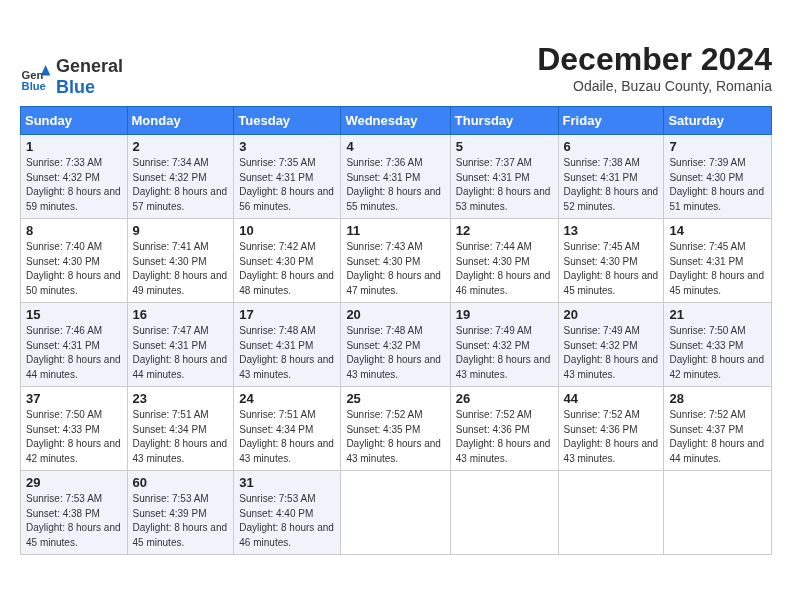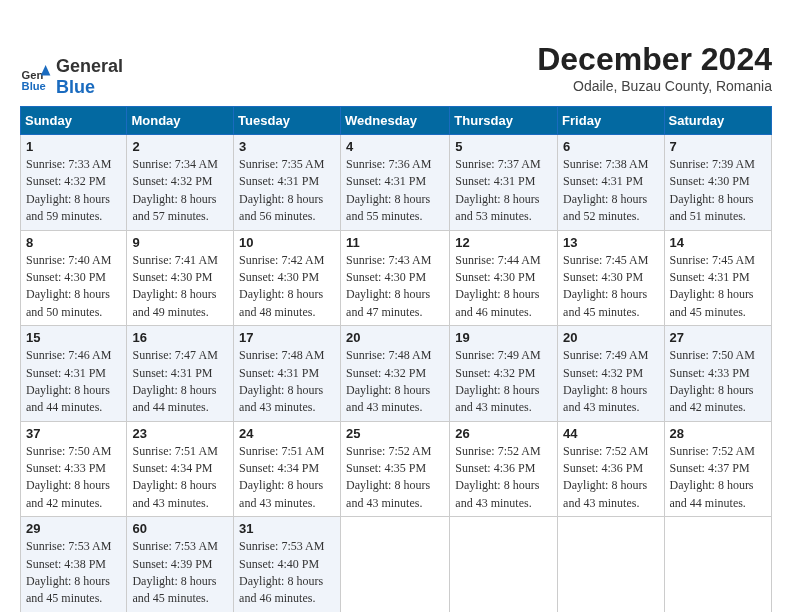--- a/index.html
+++ b/index.html
@@ -42,21 +42,21 @@
     .location-title {
       font-size: 14px;
       color: #444;
     }
     table {
       width: 100%;
       border-collapse: collapse;
       font-size: 11px;
     }
     thead tr th {
-      background: #0369a1;
+      background: #3b82f6;
       color: #fff;
       padding: 6px 4px;
       text-align: left;
       font-size: 13px;
       font-weight: bold;
       border: 1px solid #1a6bbf;
     }
     tbody tr td {
       border: 1px solid #ccc;
       padding: 4px 5px;
@@ -73,23 +73,22 @@
     }
     .day-num {
       font-size: 13px;
       font-weight: bold;
       color: #222;
       display: block;
       margin-bottom: 2px;
     }
     .day-detail {
       color: #333;
-      font-size: 12px;
+      font-size: 10px;
       line-height: 1.45;
-      font-family: Liberation Serif, serif;
     }
     td.empty {
       background: #fff !important;
     }
   </style>
 </head>
 <body>
 
 <div class="header-logo">
   <div class="logo">
@@ -201,21 +200,21 @@
         </td>
         <td>
           <span class="day-num">19</span>
           <div class="day-detail">Sunrise: 7:49 AM<br>Sunset: 4:32 PM<br>Daylight: 8 hours and 43 minutes.</div>
         </td>
         <td>
           <span class="day-num">20</span>
           <div class="day-detail">Sunrise: 7:49 AM<br>Sunset: 4:32 PM<br>Daylight: 8 hours and 43 minutes.</div>
         </td>
         <td>
-          <span class="day-num">27</span>
+          <span class="day-num">21</span>
           <div class="day-detail">Sunrise: 7:50 AM<br>Sunset: 4:33 PM<br>Daylight: 8 hours and 42 minutes.</div>
         </td>
       </tr>
       <tr>
         <td>
           <span class="day-num">37</span>
           <div class="day-detail">Sunrise: 7:50 AM<br>Sunset: 4:33 PM<br>Daylight: 8 hours and 42 minutes.</div>
         </td>
         <td>
           <span class="day-num">23</span>

